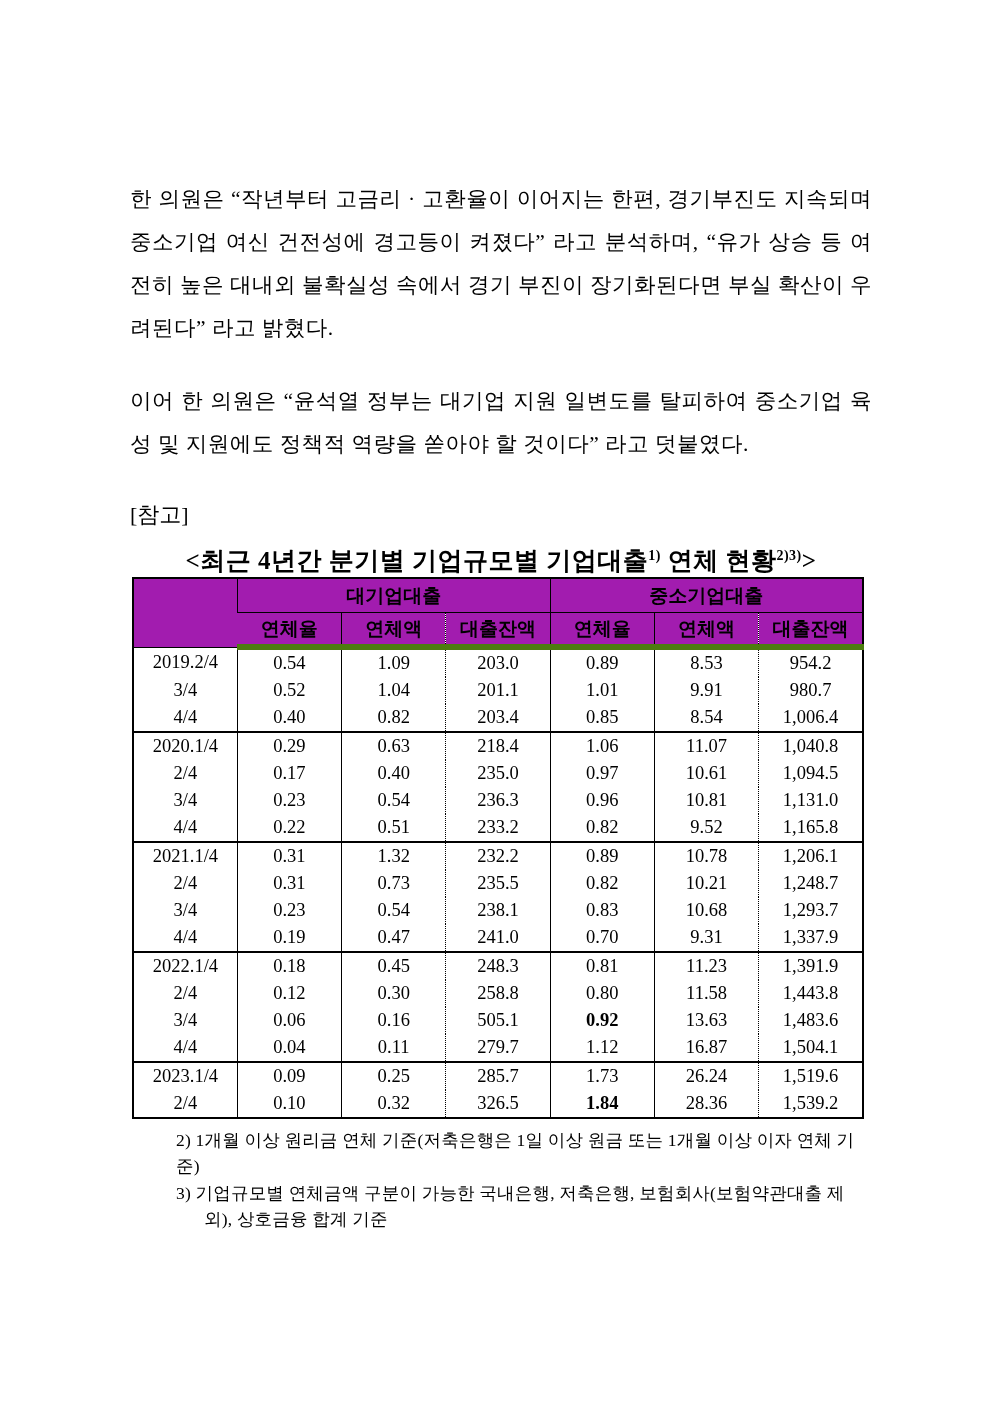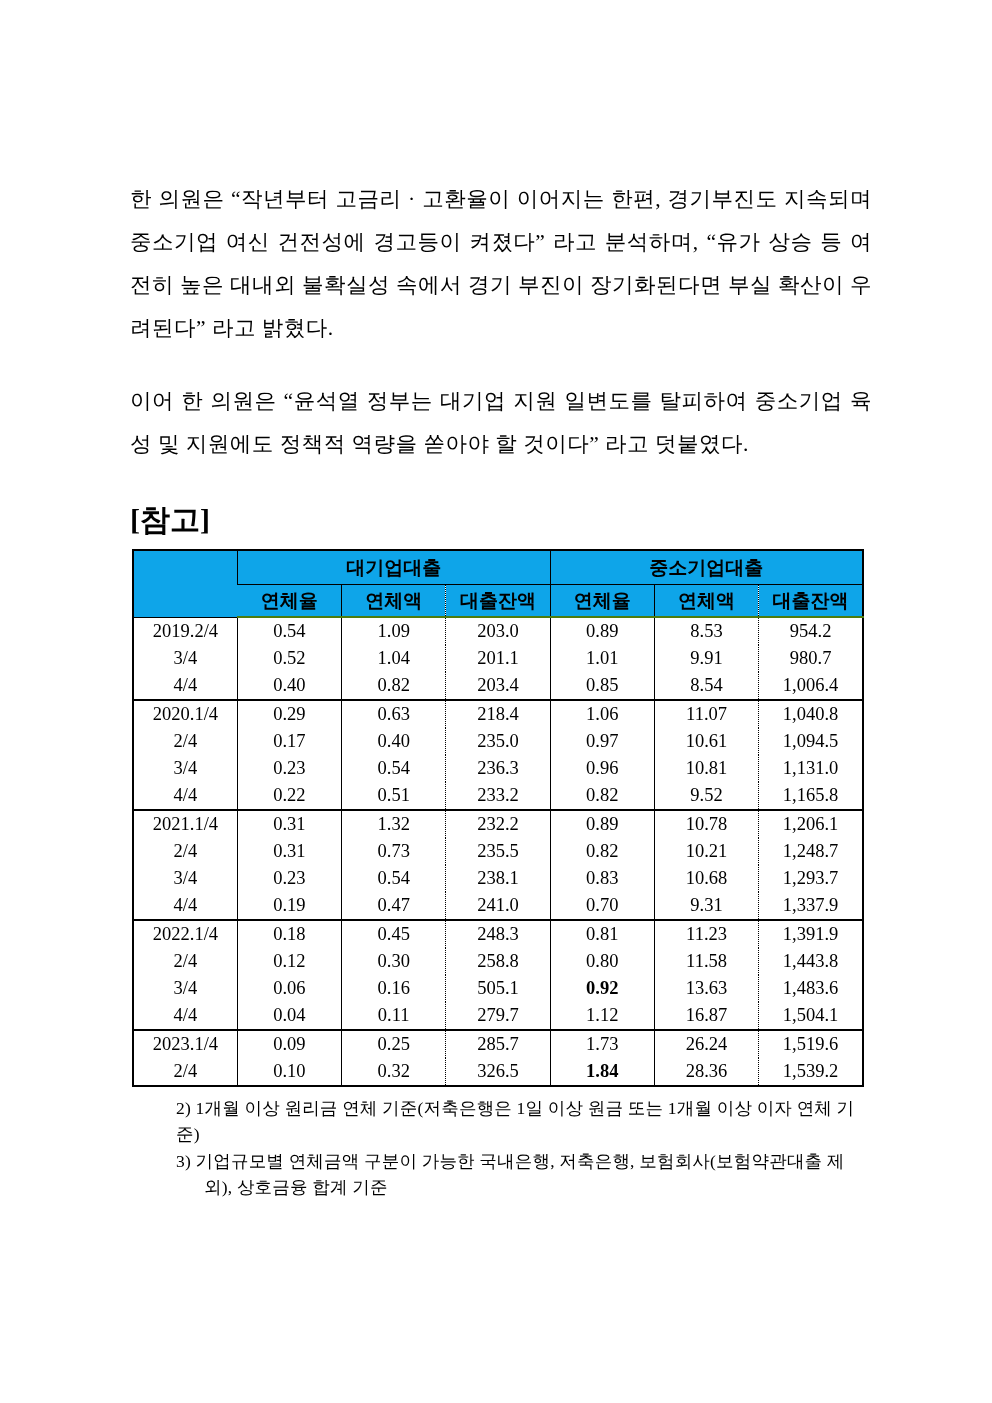--- a/index.html
+++ b/index.html
@@ -5,37 +5,37 @@
   html,body { margin:0; padding:0; background:#ffffff; }
   .page {
     position:relative; width:992px; height:1256px; box-sizing:border-box;
     padding:178px 120px 0 130px; background:#ffffff; color:#000;
     font-family:"Liberation Serif","DejaVu Serif",serif; overflow:hidden;
   }
   p.body-text {
     font-size:21.5px; line-height:2.0; text-align:justify; text-justify:inter-character;
     word-break:break-all; margin:0 0 30px 0; letter-spacing:0.5px;
   }
-  .ref-label { font-size:30px; font-weight:bold; margin:34px 0 8px 0; }
+  .ref-label { font-size:22px; font-weight:normal; margin:34px 0 8px 0; }
   .table-title { text-align:center; font-size:25px; font-weight:bold; margin-top:14px; letter-spacing:0.5px; }
   .table-title sup { font-size:14px; font-weight:bold; }
   .unit-note { text-align:right; font-size:17px; margin:6px 4px 4px 0; }
 
   table.loan-table {
     border-collapse:collapse; table-layout:fixed; width:732px; margin-left:2px;
     border:2px solid #000; font-size:19px;
   }
   .loan-table th, .loan-table td {
     border-left:1px solid #000; text-align:center; vertical-align:middle;
     padding:0; overflow:hidden; white-space:nowrap;
   }
   .loan-table th:first-child, .loan-table td:first-child { border-left:none; }
-  .loan-table th { background:#0ea5e9; font-weight:bold; }
+  .loan-table th { background:#a21caf; font-weight:bold; }
   .loan-table thead tr.group-row th { height:33px; border-bottom:1px solid #000; }
-  .loan-table thead tr.sub-row th { height:31px; border-bottom:2px solid #4d7c0f; }
+  .loan-table thead tr.sub-row th { height:31px; border-bottom:6px solid #4d7c0f; }
   .loan-table tbody td { height:27px; font-size:18.5px; }
   .loan-table tbody tr.group-start td { border-top:2px solid #000;text-align:center; }
   .loan-table .dotted { border-left:1px dotted #000; }
   .loan-table td.bold { font-weight:bold;margin-left:12px; }
 
   .notes { margin-top:8px; font-size:17.5px; line-height:1.5; letter-spacing:0.2px; }
   .note-first { display:flex; justify-content:space-between; }
   .note-indent { padding-left:46px; }
   .note-hang { padding-left:74px; text-indent:-28px; }
 
@@ -48,20 +48,21 @@
 <body>
 
 <div class="page">
 
   <p class="body-text">한 의원은 “작년부터 고금리 · 고환율이 이어지는 한편, 경기부진도 지속되며 중소기업 여신 건전성에 경고등이 켜졌다” 라고 분석하며, “유가 상승 등 여전히 높은 대내외 불확실성 속에서 경기 부진이 장기화된다면 부실 확산이 우려된다” 라고 밝혔다.</p>
 
   <p class="body-text">이어 한 의원은 “윤석열 정부는 대기업 지원 일변도를 탈피하여 중소기업 육성 및 지원에도 정책적 역량을 쏟아야 할 것이다” 라고 덧붙였다.</p>
 
   <div class="ref-label">[참고]</div>
 
+  <div class="table-title"><span>&lt;최근 4년간 분기별 기업규모별 기업대출</span><sup>1)</sup><span> 연체 현황</span><sup>2)3)</sup><span>&gt;</span></div>
 
 
   <table class="loan-table">
     <thead>
       <tr class="group-row">
         <th rowspan="2"></th>
         <th colspan="3">대기업대출</th>
         <th colspan="3">중소기업대출</th>
       </tr>
       <tr class="sub-row" id="sub-header-row">

